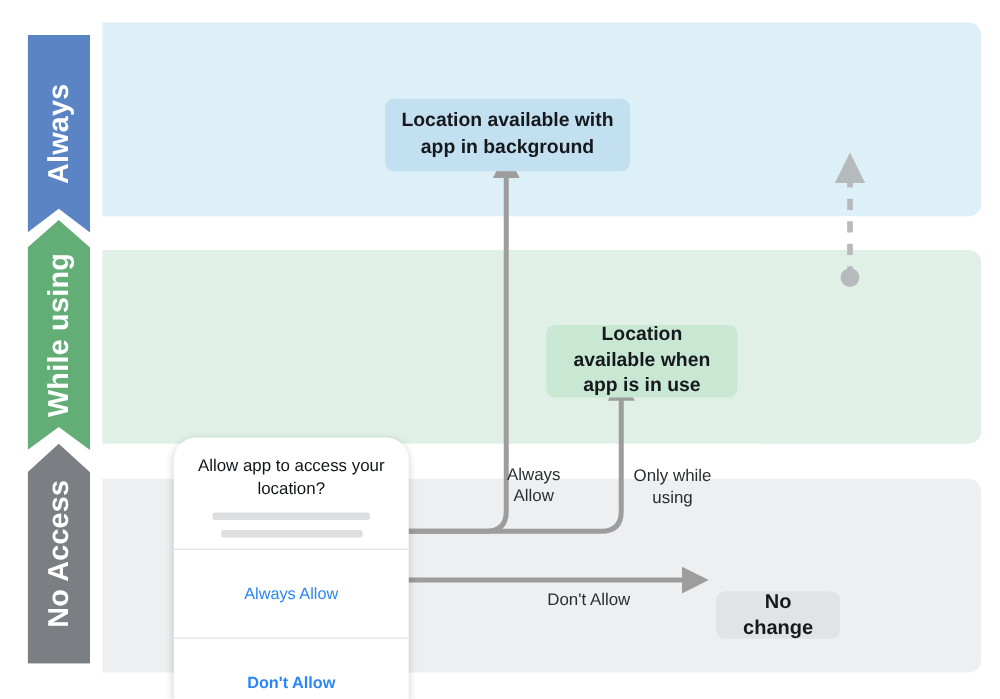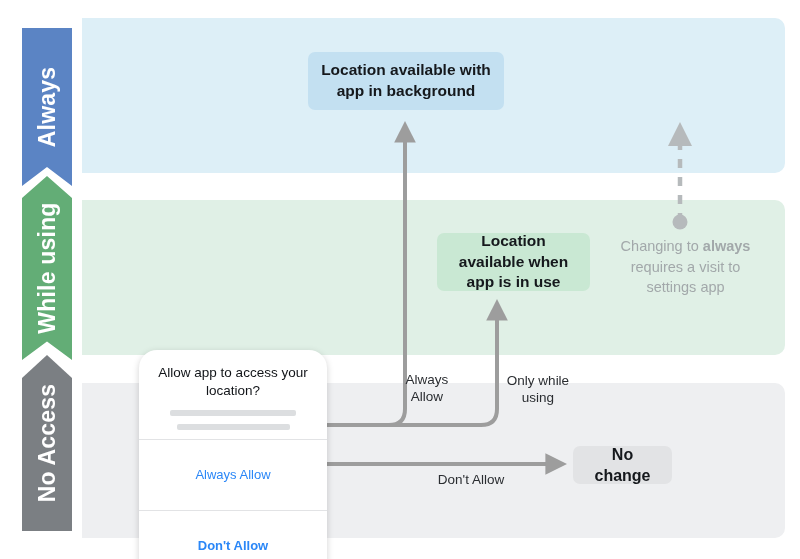--- a/index.html
+++ b/index.html
@@ -73,20 +73,21 @@
     font-size: 15.5px;
     font-weight: bold;
     color: #15181c;
     line-height: 1.33;
     text-align: center;
     display: flex;
     align-items: center;
     justify-content: center;
     padding: 0 12px;
     box-sizing: border-box;
+    margin-top: 27px;
   }
   #pill-background {
     left: 308px; top: 52px;
     width: 196px; height: 58px;
     background: #c3e0f1;
   }
   #pill-inuse {
     left: 437px; top: 233px;
     width: 153px; height: 58px;
     background: #c9e8d3;
@@ -215,23 +216,20 @@
   <div class="pill" id="pill-background">
     <span>Location available with app in background</span>
   </div>
   <div class="pill" id="pill-inuse">
     <span>Location available when app is in use</span>
   </div>
   <div class="pill" id="pill-nochange">
     <span>No change</span>
   </div>
 
-  <div id="settings-note">
-    <span>Changing to </span><b>always</b><span> requires a visit to settings app</span>
-  </div>
 
   <div class="edge-label" id="label-always-allow">Always
 Allow</div>
   <div class="edge-label" id="label-only-while">Only while
 using</div>
   <div class="edge-label" id="label-dont-allow">Don't Allow</div>
 
   <div id="permission-dialog">
     <div id="dialog-body">
       <div id="dialog-title">Allow app to access your location?</div>

